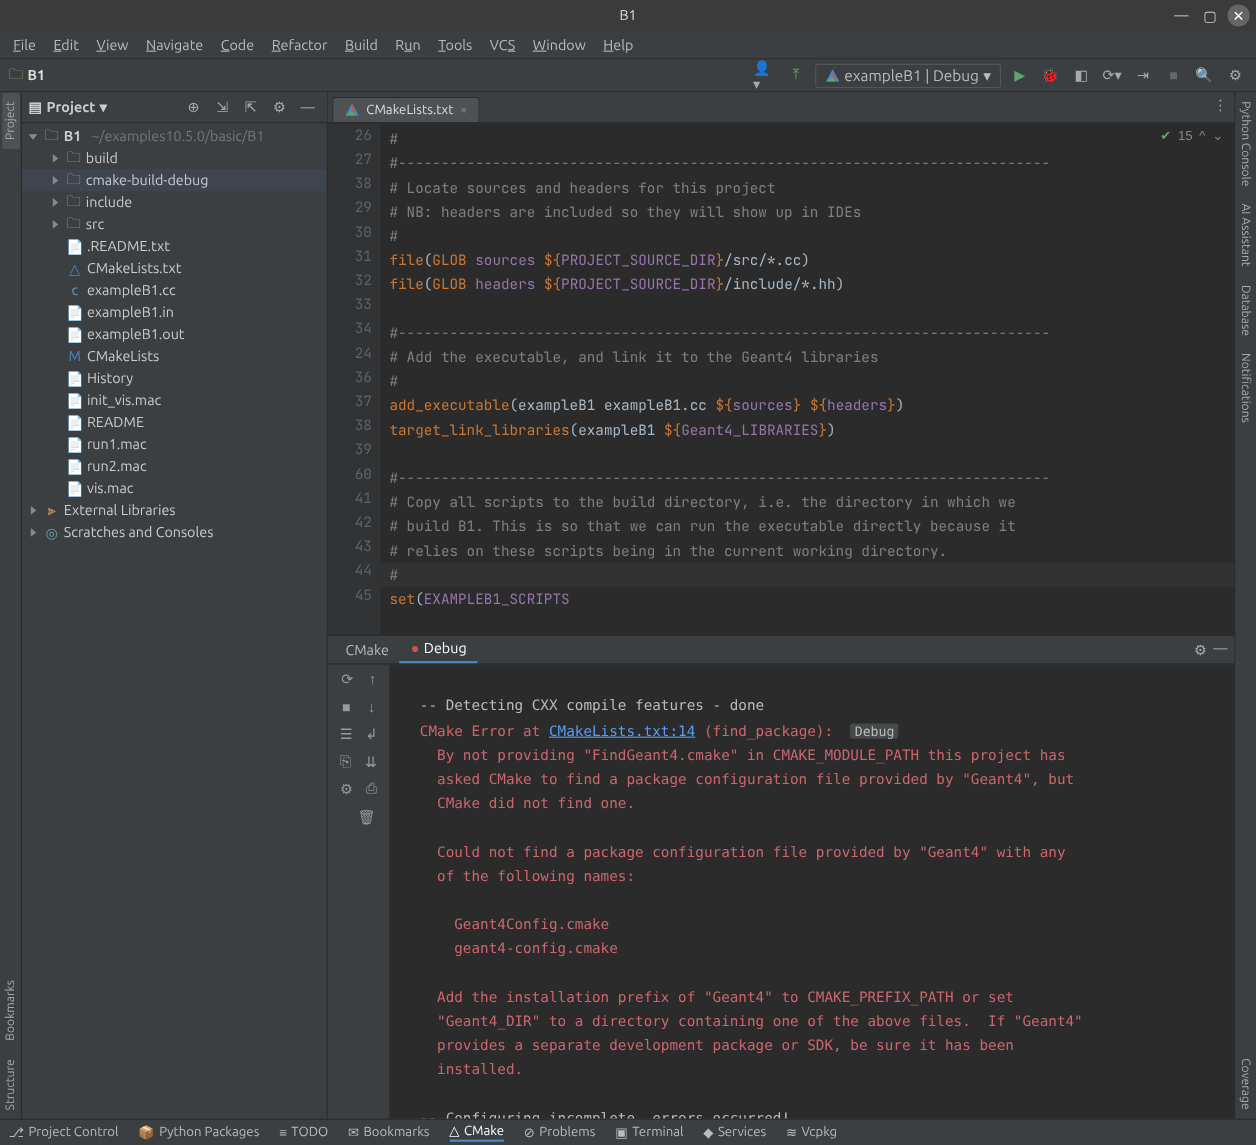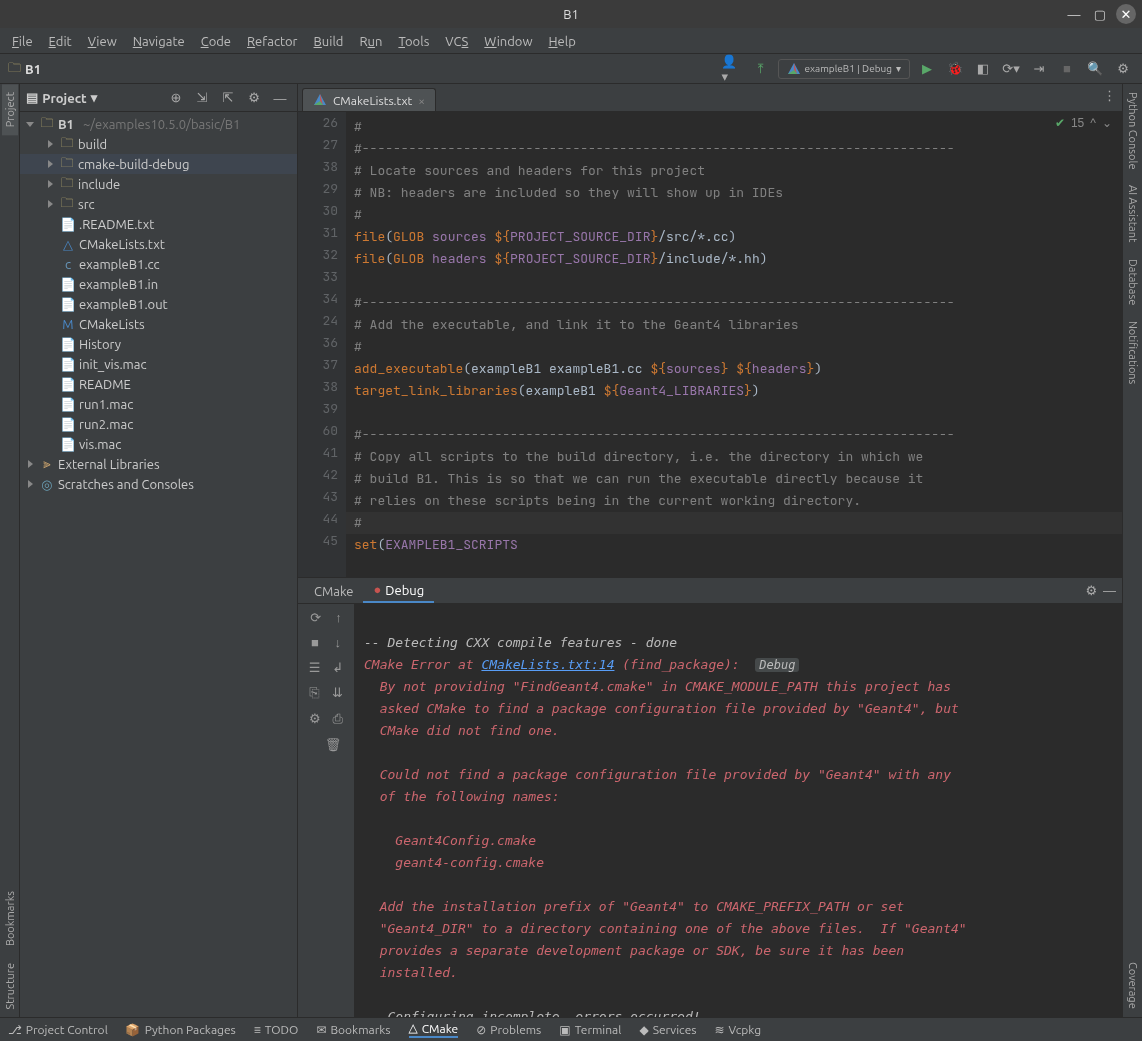--- a/index.html
+++ b/index.html
@@ -8,21 +8,21 @@
 .titlebar .controls { position: absolute; right: 6px; display: flex; gap: 6px; }
 .titlebar .ctrl { width: 20px; height: 20px; display: inline-flex; align-items: center; justify-content: center; color: #ccc; border-radius: 10px; }
 .titlebar .ctrl.close { background: #666; color: #fff; }
 .menubar { height: 26px; background: #3c3f41; display: flex; align-items: center; padding: 0 4px; border-bottom: 1px solid #2b2b2b; }
 .menubar span { padding: 3px 8px; color: #bbb; cursor: default; }
 .menubar span u { text-decoration: underline; }
 .navbar { height: 30px; background: #3c3f41; border-bottom: 1px solid #2b2b2b; display: flex; align-items: center; padding: 0 8px; justify-content: space-between; }
 .navbar .left { display: flex; align-items: center; gap: 4px; }
 .navbar .right { display: flex; align-items: center; gap: 6px; }
 .folder-ico { color: #b0a36e; }
-.run-config { background: #3c3f41; border: 1px solid #555; border-radius: 3px; padding: 2px 8px; display: flex; align-items: center; gap: 4px; font-size: 10px; }
+.run-config { background: #3c3f41; border: 1px solid #555; border-radius: 3px; padding: 2px 8px; display: flex; align-items: center; gap: 4px; font-size: 14px; }
 .tool-ico { width: 22px; height: 22px; display: inline-flex; align-items: center; justify-content: center; color: #aaa; }
 .main { flex: 1; display: flex; min-height: 0; }
 .left-gutter, .right-gutter { width: 20px; background: #3c3f41; border-right: 1px solid #2b2b2b; display: flex; flex-direction: column; align-items: center; }
 .right-gutter { border-left: 1px solid #2b2b2b; border-right: none; }
 .gutter-tab { writing-mode: vertical-rl; padding: 8px 2px; font-size: 11px; color: #aaa; }
 .left-gutter .gutter-tab { transform: rotate(180deg); }
 .project-panel { width: 278px; background: #3c3f41; border-right: 1px solid #2b2b2b; display: flex; flex-direction: column; }
 .panel-header { height: 28px; display: flex; align-items: center; justify-content: space-between; padding: 0 6px; border-bottom: 1px solid #2b2b2b; background: #3c3f41; }
 .panel-header .title { display: flex; align-items: center; gap: 4px; font-weight: 600; color: #ccc; }
 .panel-header .icons { display: flex; gap: 4px; }
@@ -46,21 +46,21 @@
 .status-editor .chk { color: #59a869; }
 .bottom-panel { height: 440px; border-top: 1px solid #2b2b2b; display: flex; flex-direction: column; background: #2b2b2b; }
 .bottom-tabs { height: 26px; background: #3c3f41; display: flex; align-items: center; gap: 0; padding: 0 6px; border-bottom: 1px solid #2b2b2b; position: relative; }
 .btab { padding: 4px 10px; color: #bbb; font-size: 13px; display: flex; align-items: center; gap: 4px; }
 .btab.active { border-bottom: 2px solid #4a88c7; color: #fff; }
 .btab .err { color: #c75450; }
 .bottom-tabs .right { position: absolute; right: 6px; display: flex; gap: 6px; color: #aaa; }
 .bottom-body { flex: 1; display: flex; min-height: 0; }
 .bp-gutter { width: 56px; background: #3c3f41; padding: 6px 4px; display: flex; flex-direction: column; gap: 10px; align-items: center; }
 .bp-gutter > div { width: 46px; display: flex; justify-content: space-around; color: #999; }
-.console { flex: 1; padding: 6px 10px; font-family: Consolas, monospace; font-size: 13px; line-height: 22px; color: #bbb; white-space: pre-wrap; overflow: auto; font-style: italic; }
+.console { flex: 1; padding: 6px 28px; font-family: Consolas, monospace; font-size: 13px; line-height: 22px; color: #bbb; white-space: pre-wrap; overflow: auto; }
 .console .err { color: #cc666e; }
 .console .link { color: #589df6; text-decoration: underline; }
 .console .btn { background: #45494a; color: #bbb; padding: 0 4px; border-radius: 3px; font-size: 12px; }
 .statusbar { height: 24px; background: #3c3f41; border-top: 1px solid #2b2b2b; display: flex; align-items: center; padding: 0 8px; gap: 18px; font-size: 12px; color: #bbb; }
 .statusbar .item { display: flex; align-items: center; gap: 4px; }
 .statusbar .active { color: #fff; border-bottom: 2px solid #4a88c7; padding-bottom: 1px; }
 svg { width: 14px; height: 14px; }
 .hl-line { background: #323232; display: block; margin-left: -8px; padding-left: 8px; }
 .tri { display: inline-block; width: 0; height: 0; border-style: solid; }
 .tri.r { border-width: 4px 0 4px 5px; border-color: transparent transparent transparent #888; }

